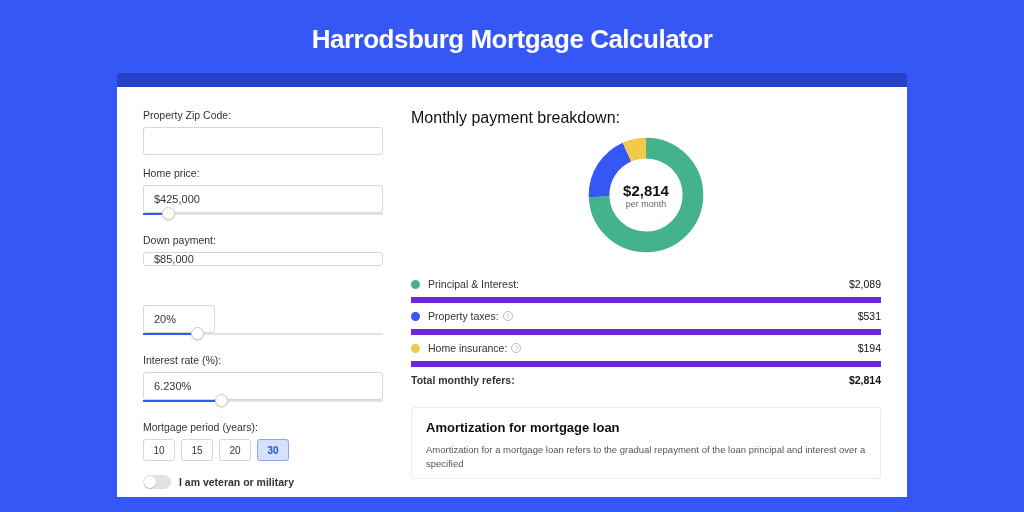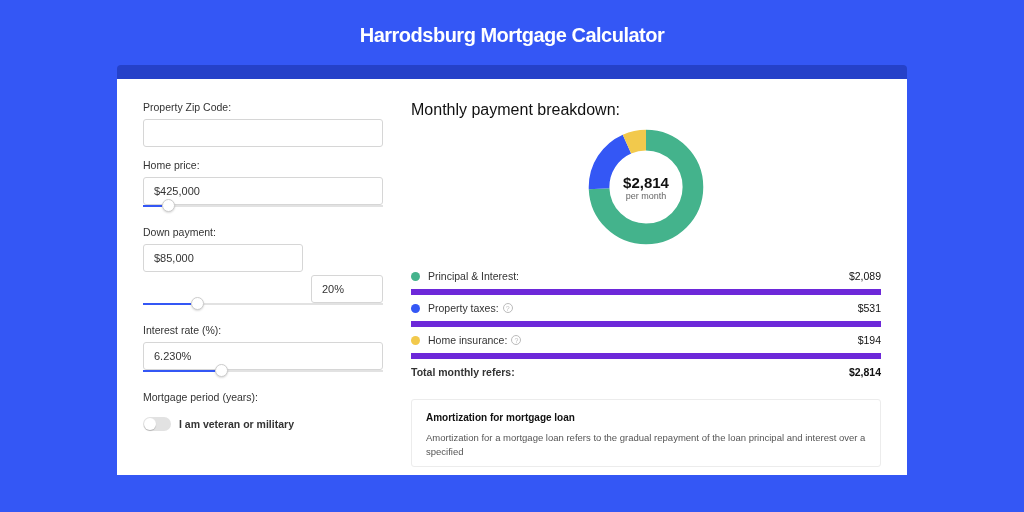--- a/index.html
+++ b/index.html
@@ -6,21 +6,21 @@
   body {
     font-family: -apple-system, BlinkMacSystemFont, "Segoe UI", Arial, sans-serif;
     background: #3457f5;
     width: 1024px;
     height: 512px;
     overflow: hidden;
   }
   .page-title {
     text-align: center;
     color: #fff;
-    font-size: 20px;
+    font-size: 26px;
     font-weight: 700;
     padding: 24px 0 18px 0;
     letter-spacing: -0.5px;
   }
   .card-shadow {
     background: #2541c9;
     margin: 0 auto;
     width: 790px;
     padding-top: 14px;
     border-radius: 4px 4px 0 0;
@@ -44,21 +44,21 @@
   .text-input {
     width: 100%;
     height: 28px;
     border: 1px solid #d6d6d6;
     border-radius: 3px;
     padding: 0 10px;
     font-size: 11px;
     color: #333;
     background: #fff;
   }
-  .input-row { display: flex; gap: 8px; }
+  .input-row { display: flex; gap: 8px; flex-direction: column; }
   .input-row .text-input:first-child { flex: 1; }
   .input-row .text-input:last-child { width: 72px; margin-top: 31px; }
   .slider-wrap {
     position: relative;
     height: 10px;
     margin-top: -1px;
   }
   .slider-track {
     height: 2px;
     background: #e2e2e2;
@@ -178,21 +178,21 @@
     font-size: 7px;
     color: #bbb;
   }
   .amort {
     margin-top: 14px;
     border: 1px solid #ececec;
     border-radius: 3px;
     padding: 12px 14px 6px 14px;
   }
   .amort-title {
-    font-size: 10px; font-weight: 700; color: #111; margin-bottom: 8px;
+    font-size: 13px; font-weight: 700; color: #111; margin-bottom: 8px;
   }
   .amort-text { font-size: 9.5px; color: #555; line-height: 1.5; }
 </style>
 </head>
 <body>
 
 <h1 class="page-title">Harrodsburg Mortgage Calculator</h1>
 
 <div class="card-shadow">
   <div class="card">
@@ -232,20 +232,26 @@
         <input class="text-input" value="6.230%" style="">
         <div class="slider-wrap">
           <div class="slider-track"></div>
           <div class="slider-fill" style="width:30%"></div>
           <div class="slider-thumb" style="left:30%"></div>
         </div>
       </div>
 
       <div class="field">
         <label class="field-label">Mortgage period (years):</label>
+        <div class="period-buttons">
+          <div class="period-btn">10</div>
+          <div class="period-btn">15</div>
+          <div class="period-btn">20</div>
+          <div class="period-btn active">30</div>
+        </div>
       </div>
 
       <div class="toggle-row">
         <div class="toggle"></div>
         <span class="toggle-label">I am veteran or military</span>
       </div>
 
     </div>
 
     <div class="right">

